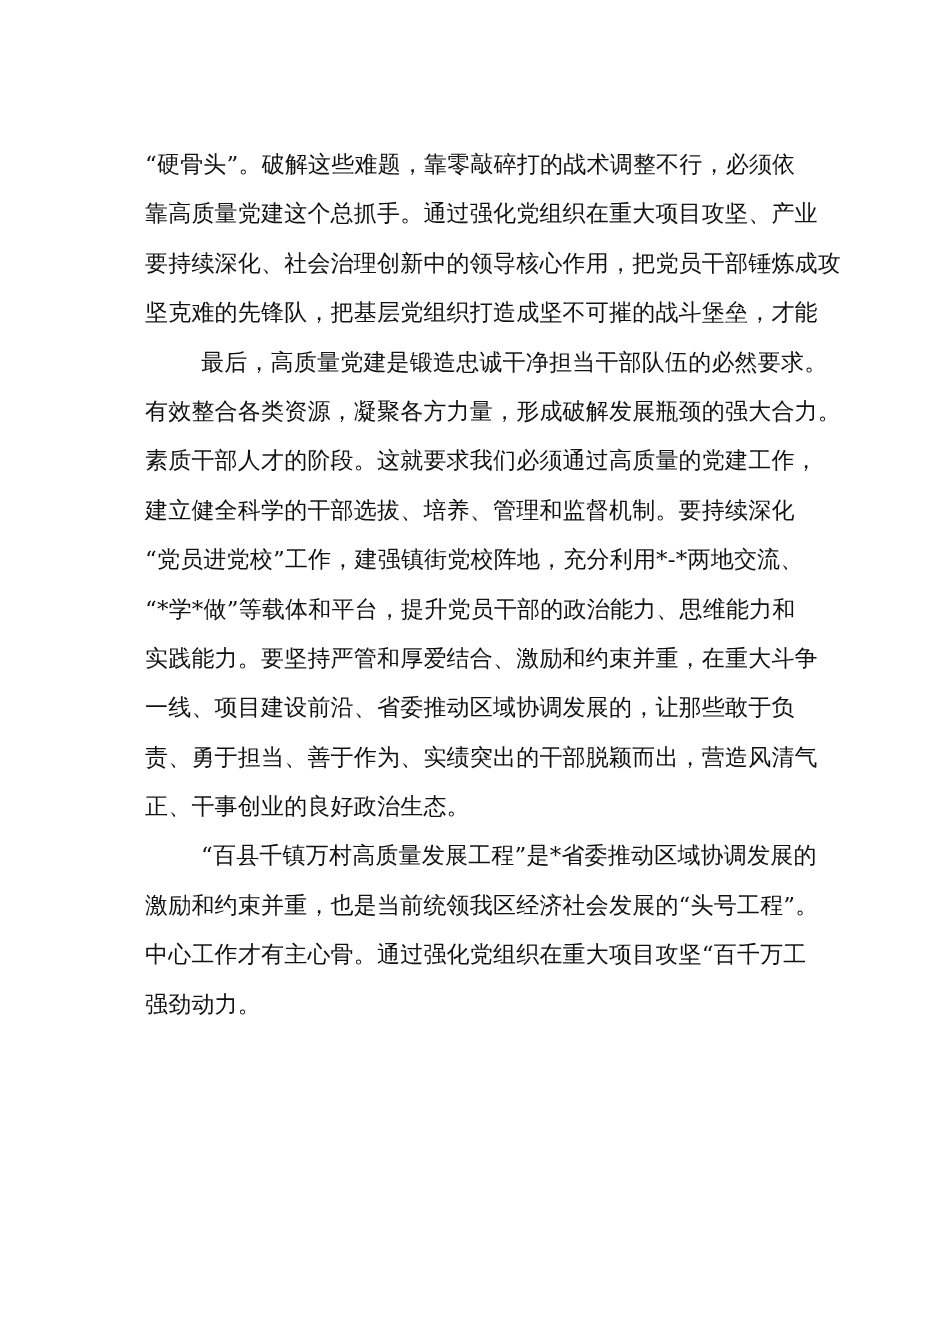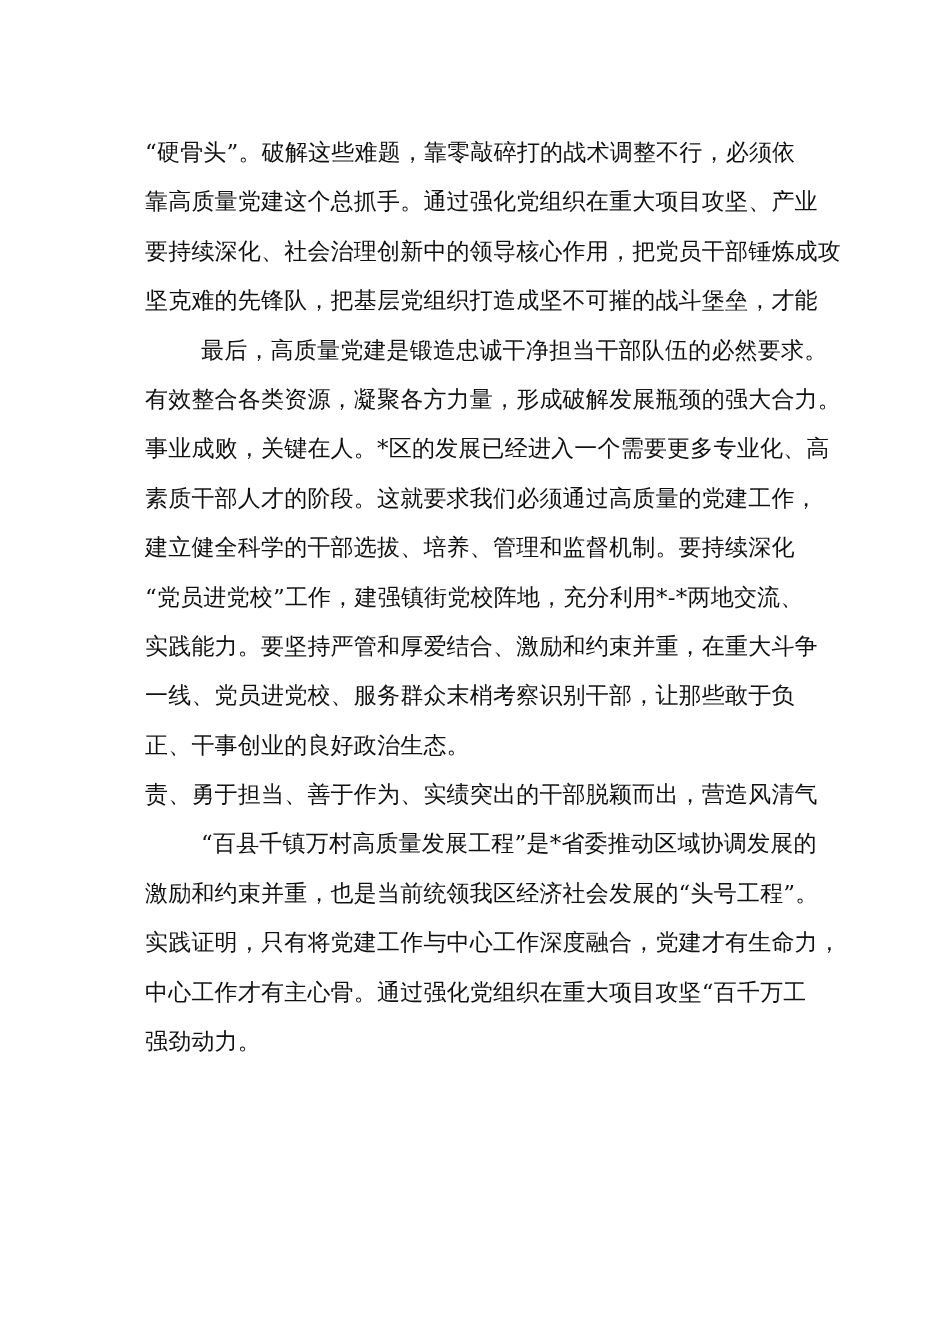--- a/index.html
+++ b/index.html
@@ -17,21 +17,21 @@
       position: absolute;
       left: 0;
       top: 0;
       width: 950px;
       height: 1344px;
       background: #ffffff;
     }
     .text-body {
       position: absolute;
       left: 145px;
-      top: 134px;
+      top: 146px;
       width: 665px;
       font-family: "DejaVu Serif", "Liberation Serif", serif;
       font-size: 23px;
       color: #111111;
     }
     .line {
       height: 49.4px;
       line-height: 36px;
       white-space: nowrap;
       letter-spacing: 0.2px;
@@ -44,27 +44,26 @@
 <body>
 
 <div class="page">
   <div class="text-body" id="text-body">
     <div class="line">“硬骨头”。破解这些难题，靠零敲碎打的战术调整不行，必须依</div>
     <div class="line">靠高质量党建这个总抓手。通过强化党组织在重大项目攻坚、产业</div>
     <div class="line">要持续深化、社会治理创新中的领导核心作用，把党员干部锤炼成攻</div>
     <div class="line">坚克难的先锋队，把基层党组织打造成坚不可摧的战斗堡垒，才能</div>
     <div class="line indent">最后，高质量党建是锻造忠诚干净担当干部队伍的必然要求。</div>
     <div class="line">有效整合各类资源，凝聚各方力量，形成破解发展瓶颈的强大合力。</div>
-    <div class="line">事业成败，关键在人。*区的发展已经进入一个需要更多专业化、高</div>
     <div class="line">素质干部人才的阶段。这就要求我们必须通过高质量的党建工作，</div>
     <div class="line">建立健全科学的干部选拔、培养、管理和监督机制。要持续深化</div>
     <div class="line">“党员进党校”工作，建强镇街党校阵地，充分利用*-*两地交流、</div>
+    <div class="line">“*学*做”等载体和平台，提升党员干部的政治能力、思维能力和</div>
     <div class="line">实践能力。要坚持严管和厚爱结合、激励和约束并重，在重大斗争</div>
-    <div class="line">一线、党员进党校、服务群众末梢考察识别干部，让那些敢于负</div>
+    <div class="line">一线、项目建设前沿、省委推动区域协调发展的，让那些敢于负</div>
+    <div class="line">责、勇于担当、善于作为、实绩突出的干部脱颖而出，营造风清气</div>
     <div class="line">正、干事创业的良好政治生态。</div>
-    <div class="line">责、勇于担当、善于作为、实绩突出的干部脱颖而出，营造风清气</div>
     <div class="line indent">“百县千镇万村高质量发展工程”是*省委推动区域协调发展的</div>
     <div class="line">激励和约束并重，也是当前统领我区经济社会发展的“头号工程”。</div>
-    <div class="line">实践证明，只有将党建工作与中心工作深度融合，党建才有生命力，</div>
     <div class="line">中心工作才有主心骨。通过强化党组织在重大项目攻坚“百千万工</div>
     <div class="line">强劲动力。</div>
   </div>
 </div>
 
 </body></html>

